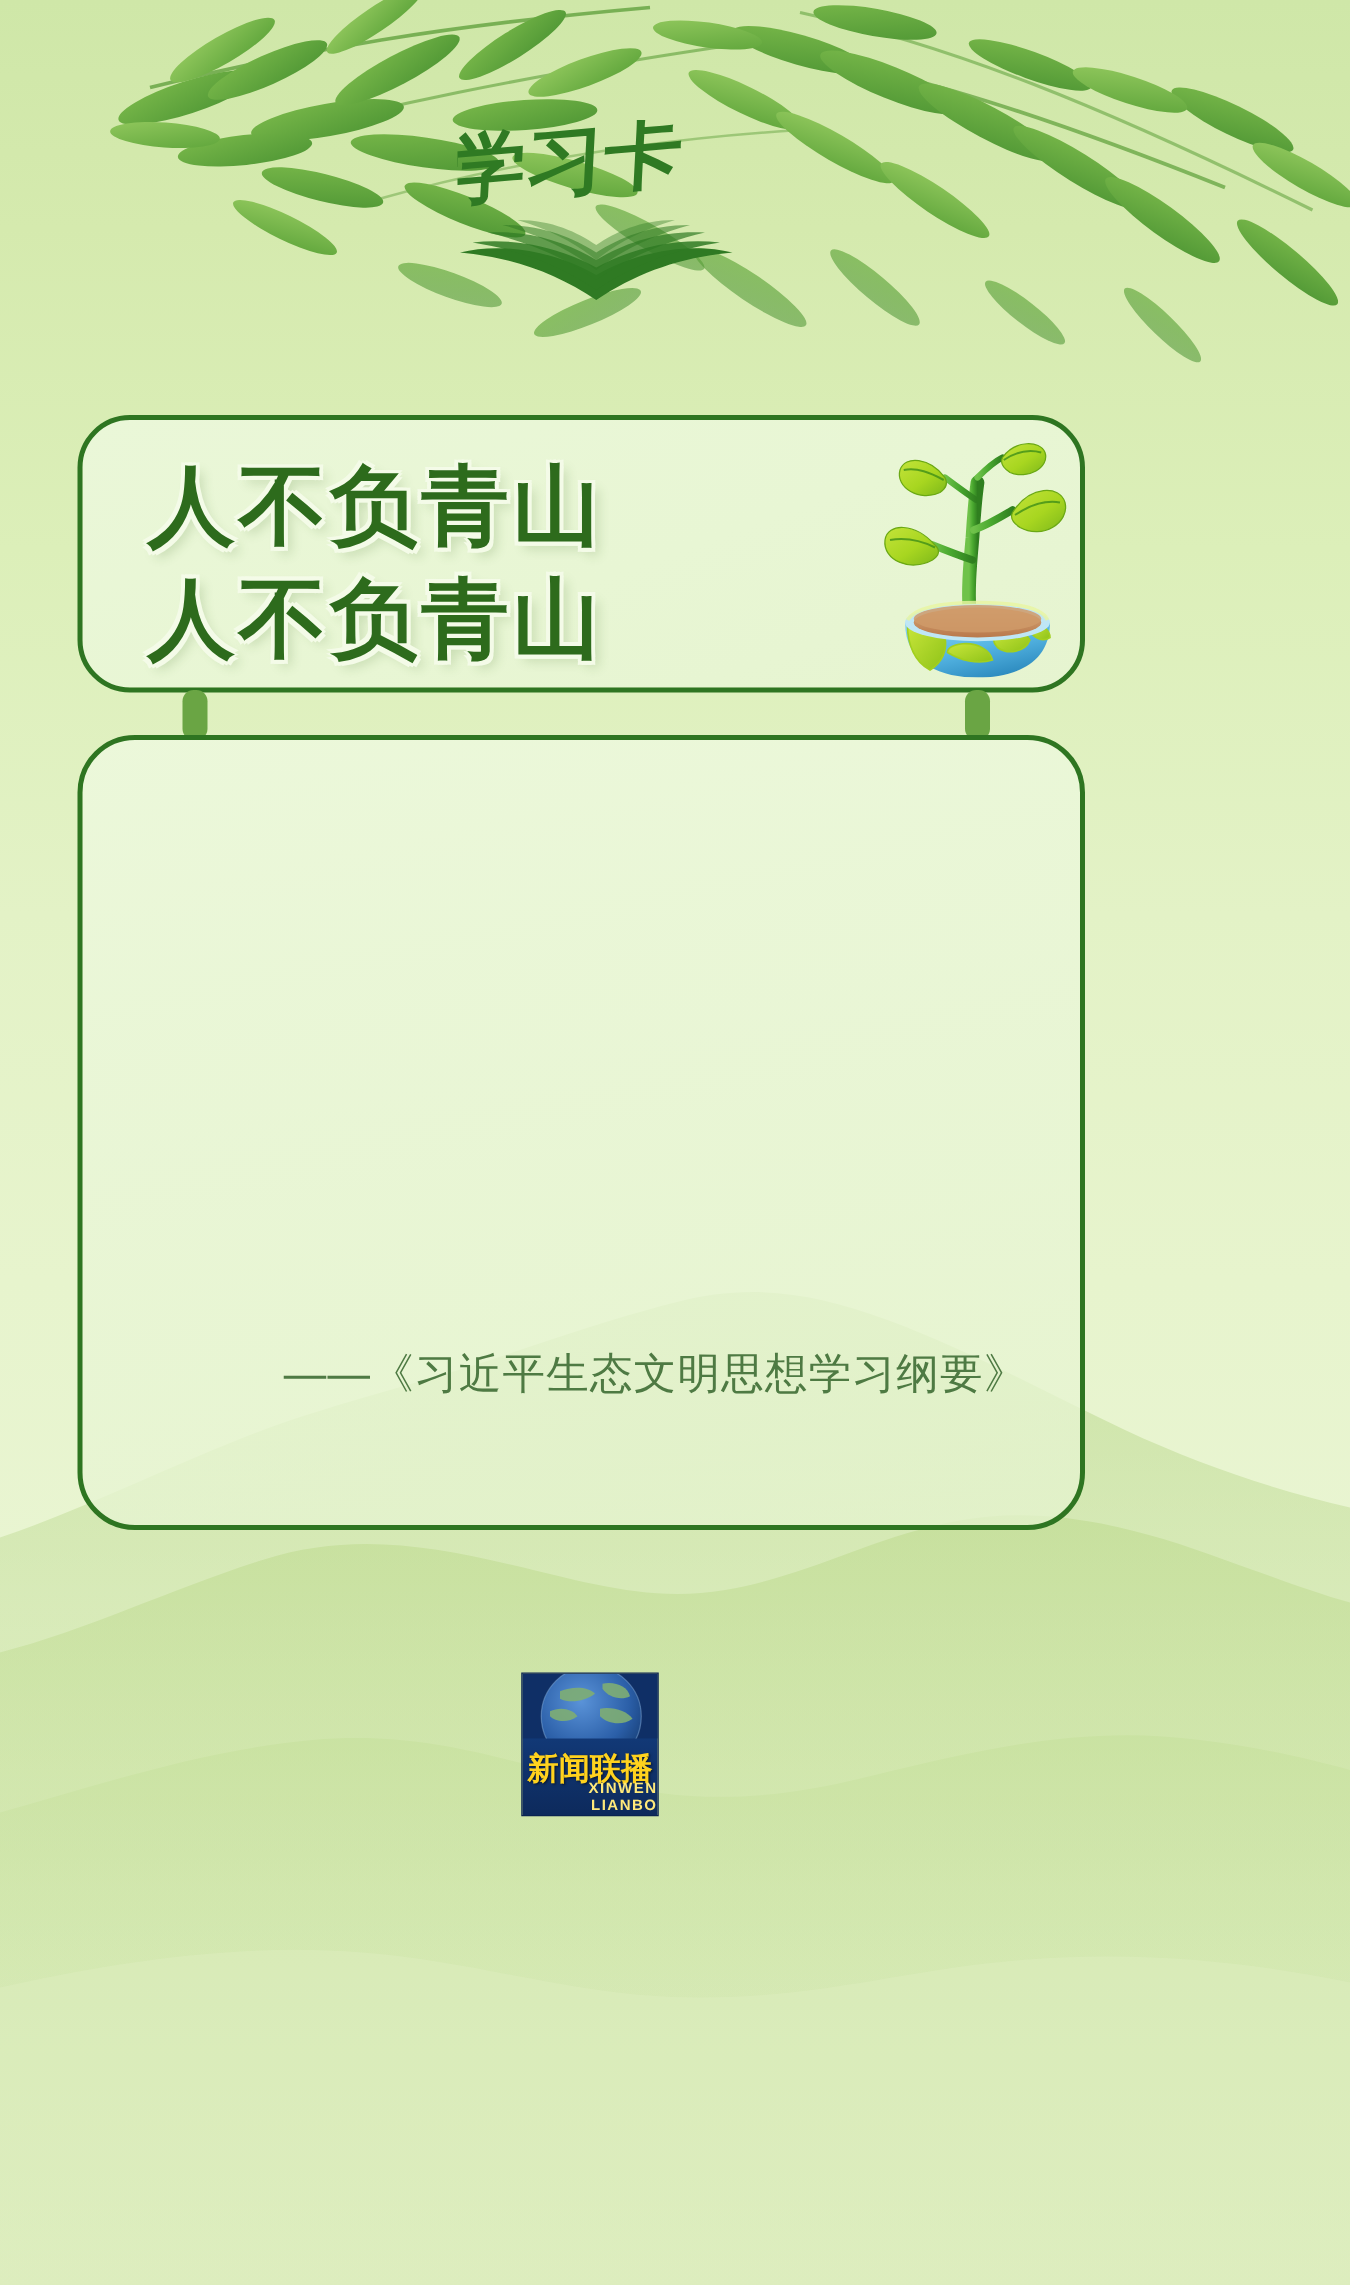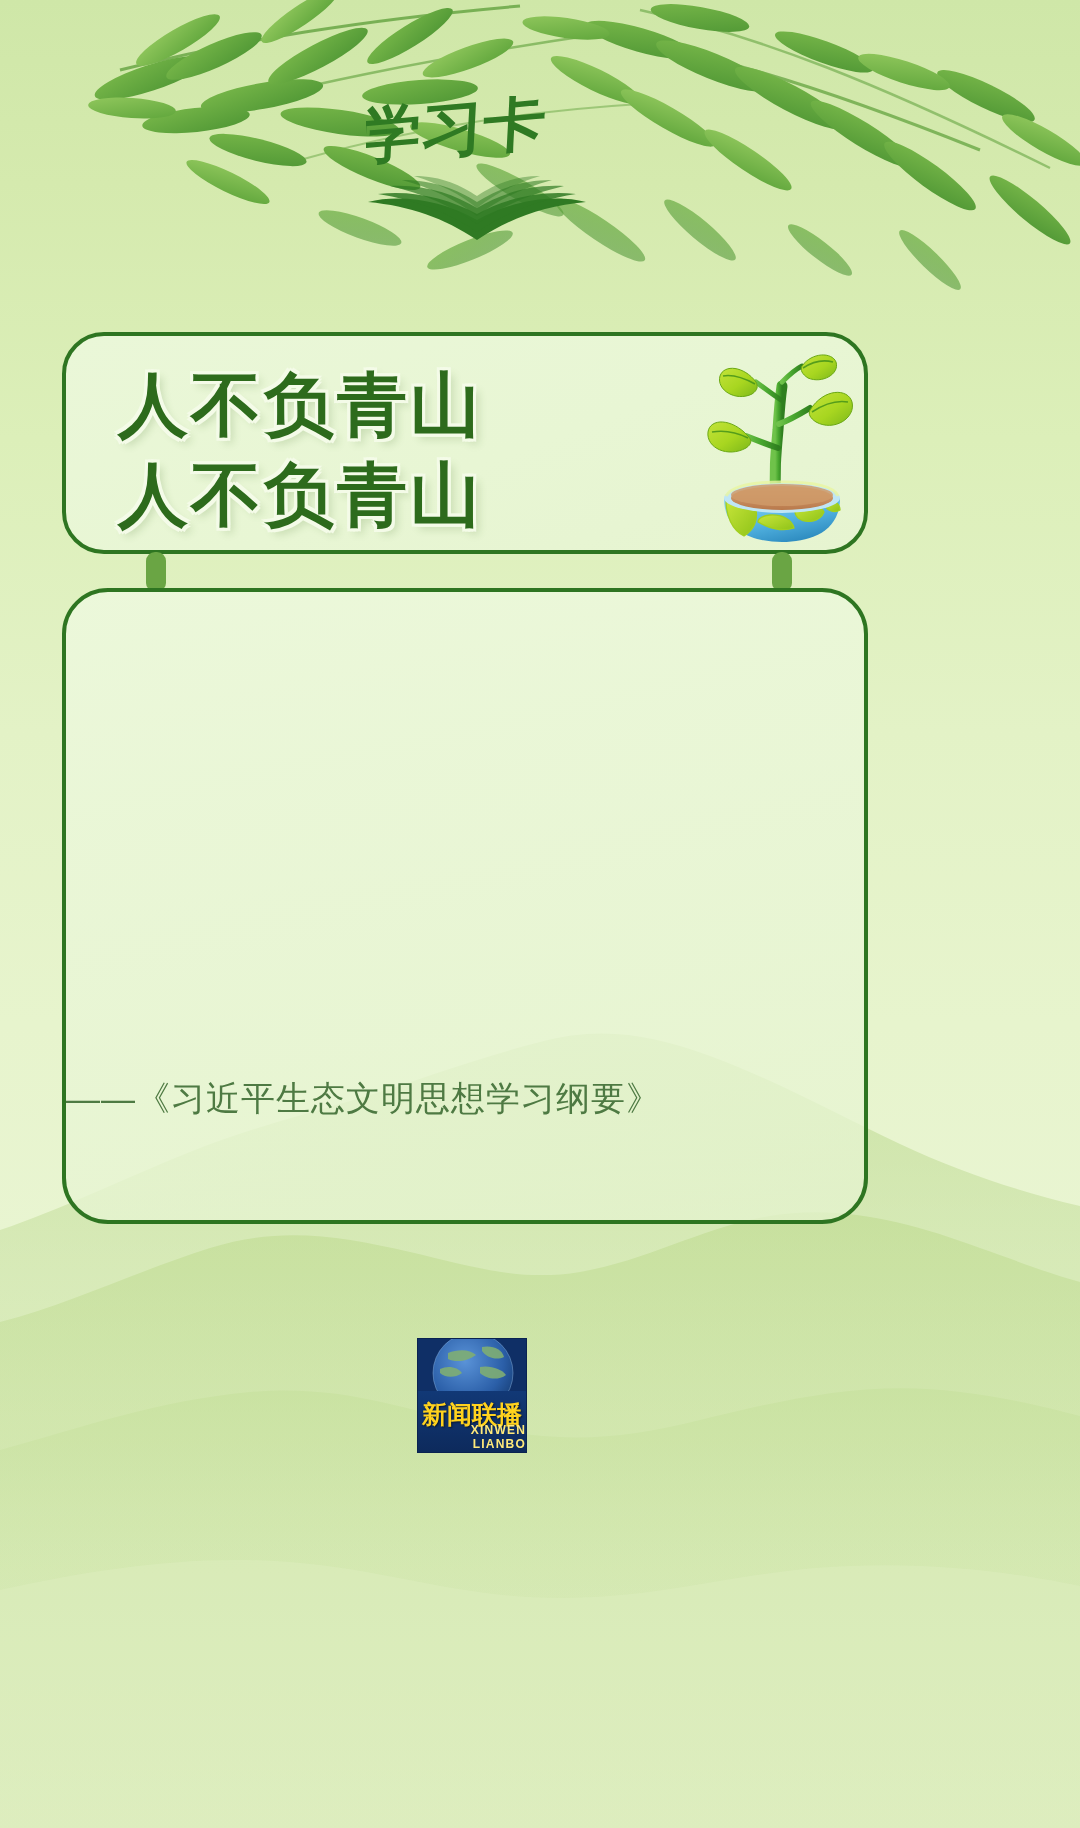--- a/index.html
+++ b/index.html
@@ -131,20 +131,21 @@
   }
   .q-line .u {
     text-decoration:underline;
     text-decoration-thickness:3px;
     text-underline-offset:9px;
     text-decoration-color:#3b7526;
   }
   .attrib {
     position:absolute;
     left:0; right:42px; bottom:98px;
+    text-align:right;
     font-size:34px;
     color:#4e7a43;
     letter-spacing:1px;
     white-space:nowrap;
   }
 
   
   .xwlb {
     position:absolute;
     left:417px; top:1338px;

